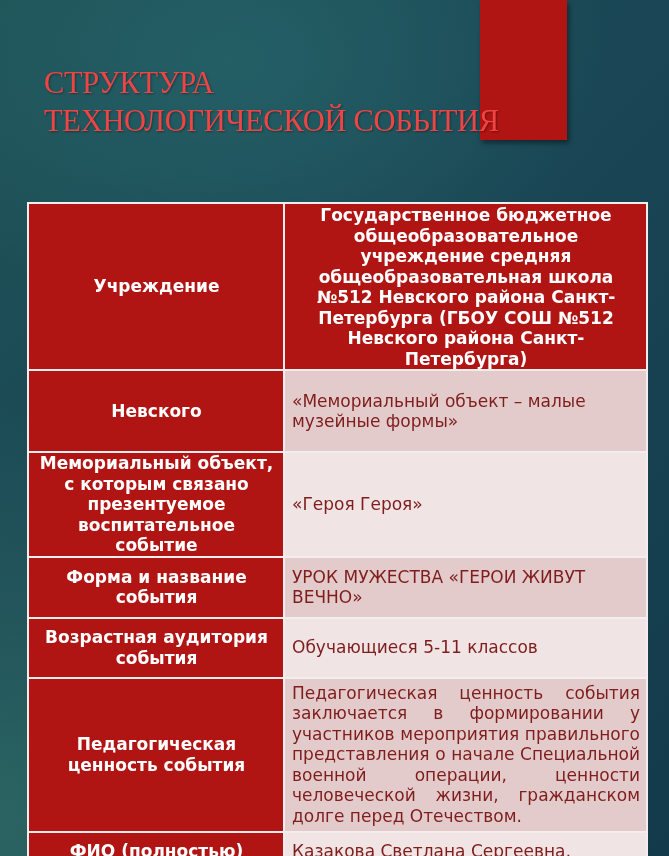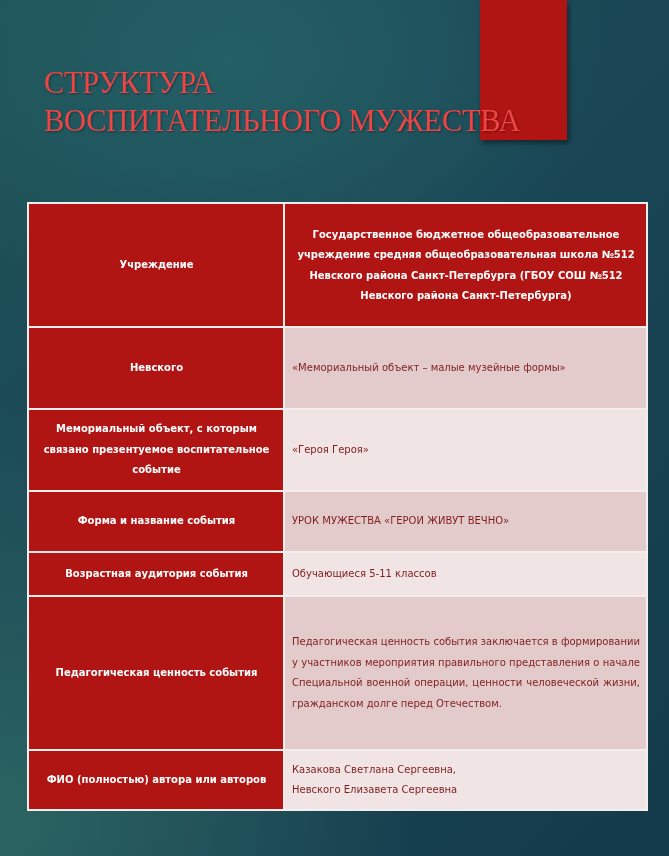--- a/index.html
+++ b/index.html
@@ -29,21 +29,21 @@
   .title span { display: block; }
   table.card {
     position: absolute; left: 27px; top: 202px;
     width: 621px;
     border-collapse: collapse;
     table-layout: fixed;
   }
   table.card td {
     border: 2px solid #f3eded;
     padding: 0 6px 0 7px;
-    font-size: 10px;
+    font-size: 17px;
     line-height: 20.5px;
     vertical-align: middle;
   }
   td.label {
     width: 241px;
     background: #b01514;
     color: #ffffff;
     font-weight: bold;
     text-align: center;
   }
@@ -58,42 +58,42 @@
   td.top { vertical-align: top; }
   td.bottom { vertical-align: bottom; }
 </style>
 </head>
 <body>
 
 <div class="accent-bar"></div>
 
 <h1 class="title">
   <span>СТРУКТУРА</span>
-  <span>ВОСПИТАТЕЛЬНОГО МУЖЕСТВА</span>
+  <span>ТЕХНОЛОГИЧЕСКОЙ СОБЫТИЯ</span>
 </h1>
 
 <table class="card">
   <tbody>
       <tr style="height:124px">
     <td class="label">Учреждение</td>
     <td class="value head">Государственное бюджетное общеобразовательное учреждение средняя общеобразовательная школа №512 Невского района Санкт-Петербурга (ГБОУ СОШ №512 Невского района Санкт-Петербурга)</td>
   </tr>
   <tr class="shade" style="height:82px">
     <td class="label">Невского</td>
     <td class="value">«Мемориальный объект – малые музейные формы»</td>
   </tr>
   <tr class="tint" style="height:82px">
     <td class="label">Мемориальный объект, с которым связано презентуемое воспитательное событие</td>
     <td class="value">«Героя Героя»</td>
   </tr>
   <tr class="shade" style="height:61px">
     <td class="label">Форма и название события</td>
     <td class="value">УРОК МУЖЕСТВА «ГЕРОИ ЖИВУТ ВЕЧНО»</td>
   </tr>
-  <tr class="tint" style="height:44px">
+  <tr class="tint" style="height:60px">
     <td class="label bottom">Возрастная аудитория события</td>
     <td class="value">Обучающиеся 5-11 классов</td>
   </tr>
   <tr class="shade" style="height:154px">
     <td class="label top">Педагогическая ценность события</td>
     <td class="value justify">Педагогическая ценность события заключается в формировании у участников мероприятия правильного представления о начале Специальной военной операции, ценности человеческой жизни, гражданском долге перед Отечеством.</td>
   </tr>
   <tr class="tint" style="height:60px">
     <td class="label">ФИО (полностью) автора или авторов</td>
     <td class="value">

